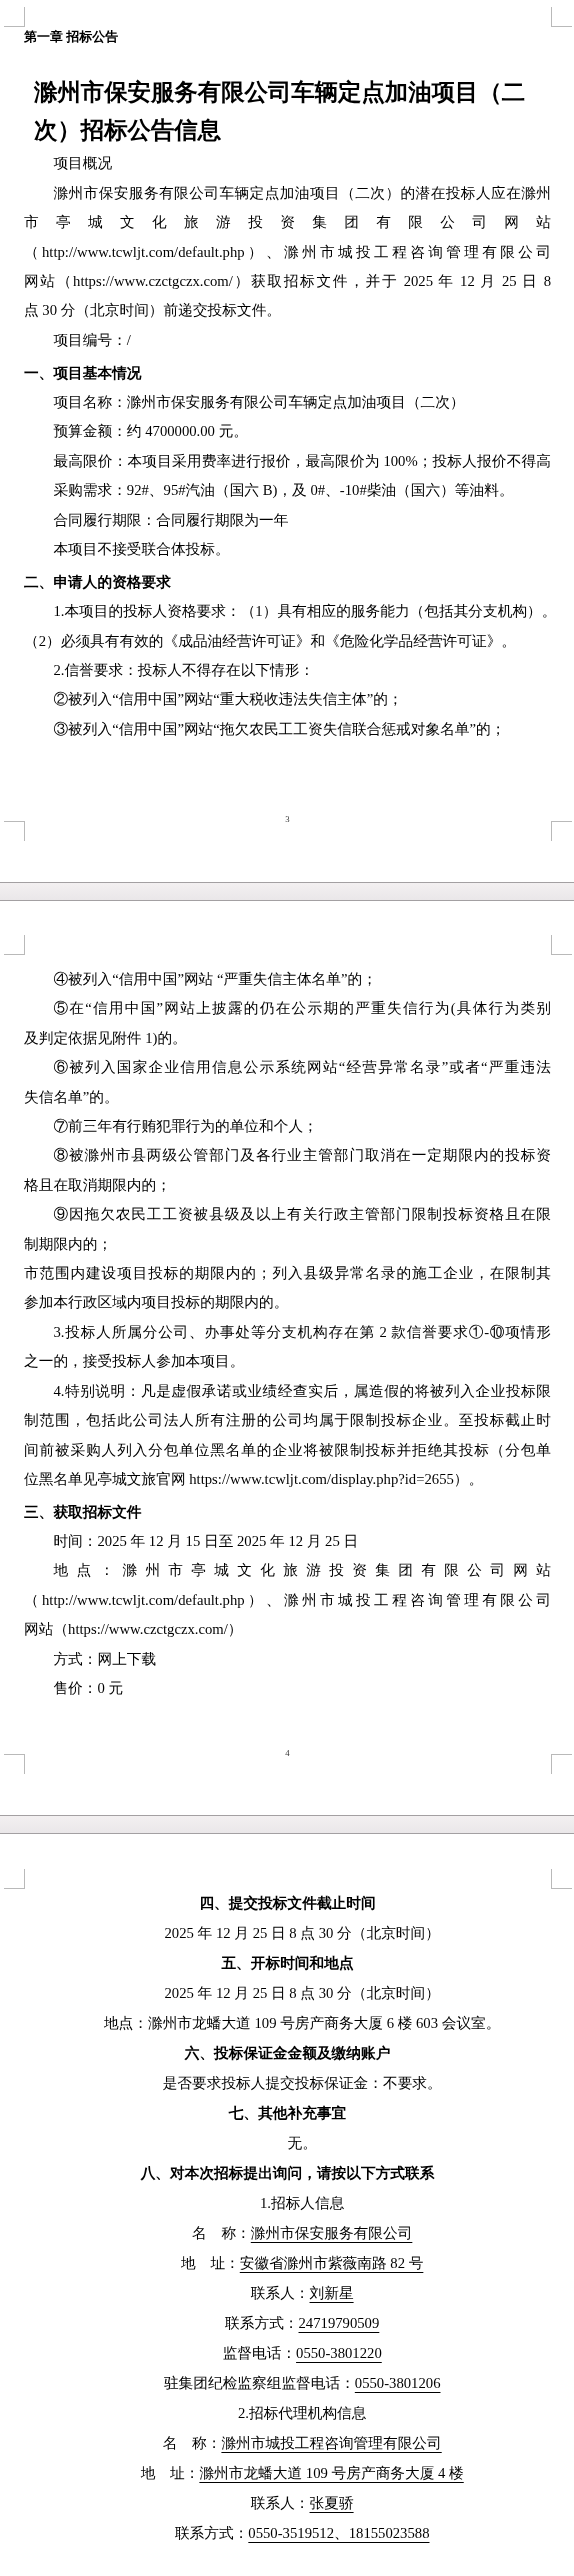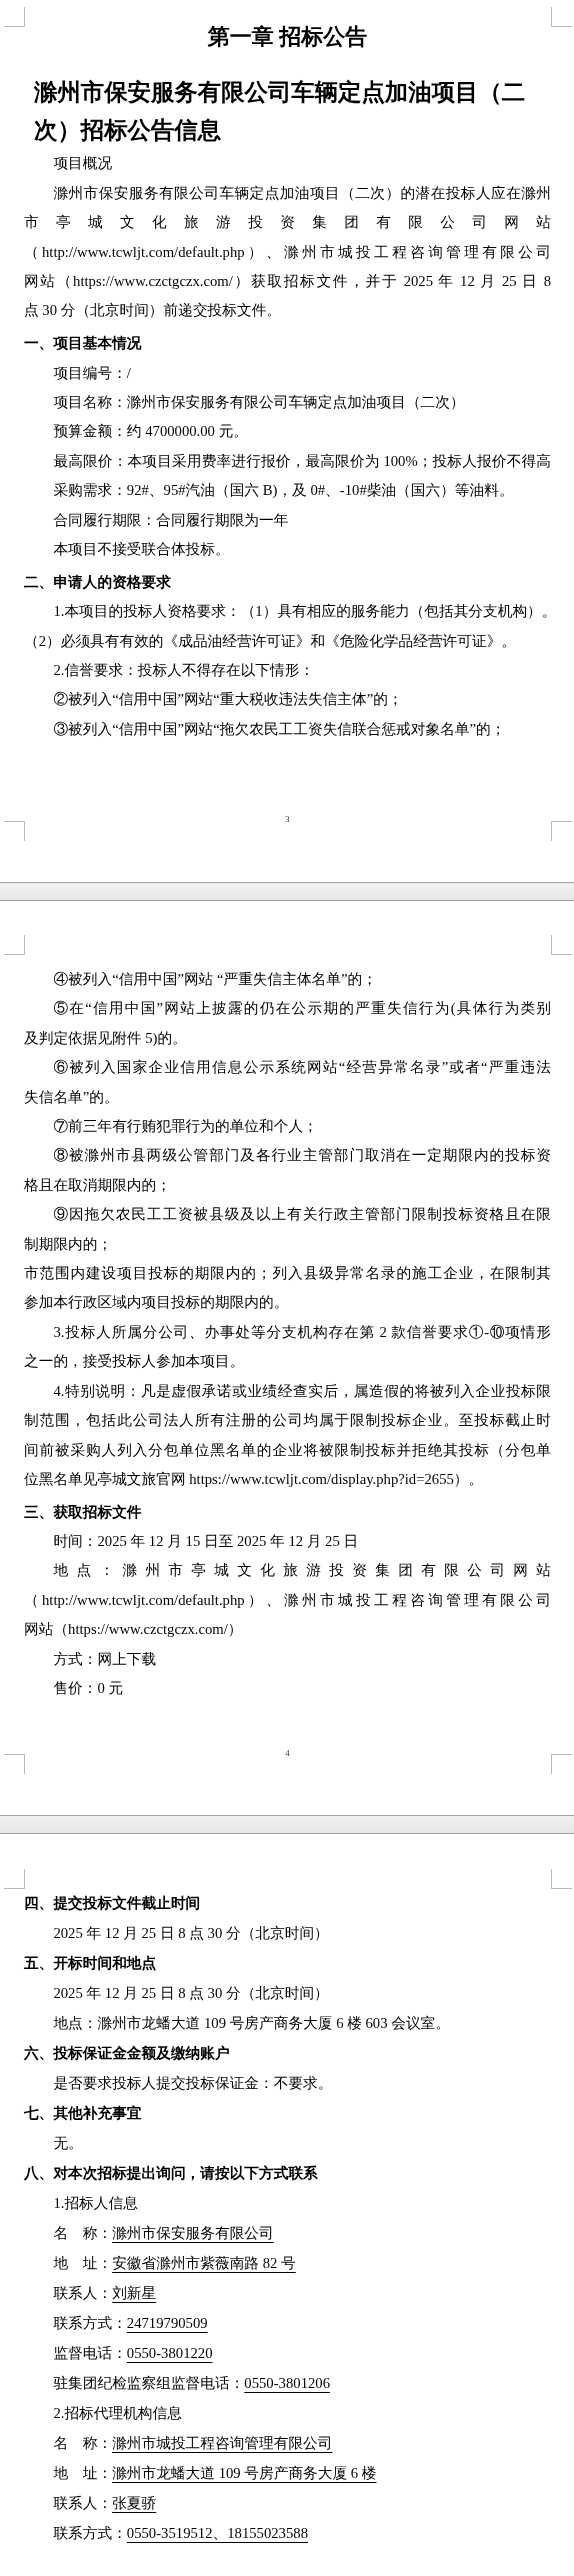--- a/index.html
+++ b/index.html
@@ -17,25 +17,24 @@
     position:absolute;
     left:24px;
     right:24px;
   }
   .ln{
     font-size:14.7px;
     line-height:29.4px;
     white-space:nowrap;
     text-align:left;
   }
-  .p5 .ln{line-height:30px;}
+  .p5 .ln{line-height:30px;text-align:center;}
   .chapter{
-    font-size:22px;
+    font-size:13px;
     font-weight:bold;
-    text-align:center;
     white-space:nowrap;
   }
   .title{
     font-size:23.4px;
     font-weight:bold;
     line-height:38px;
     white-space:normal;
     width:507px;
     margin:22px auto 0 auto;
   }
@@ -102,22 +101,22 @@
 
   <section class="lines p34" style="top:22px">
       <div class="ln chapter">第一章 招标公告</div>
       <div class="ln title">滁州市保安服务有限公司车辆定点加油项目（二次）招标公告信息</div>
       <div class="ln body">项目概况</div>
       <div class="ln stretch-first">滁州市保安服务有限公司车辆定点加油项目（二次）的潜在投标人应在滁州</div>
       <div class="ln stretch">市亭城文化旅游投资集团有限公司网站</div>
       <div class="ln stretch">（http://www.tcwljt.com/default.php）、滁州市城投工程咨询管理有限公司</div>
       <div class="ln stretch">网站（https://www.czctgczx.com/）获取招标文件，并于 2025 年 12 月 25 日 8</div>
       <div class="ln cont">点 30 分（北京时间）前递交投标文件。</div>
+      <div class="ln body">项目编号：/</div>
       <div class="ln h2">一、项目基本情况</div>
-      <div class="ln body">项目编号：/</div>
       <div class="ln body">项目名称：滁州市保安服务有限公司车辆定点加油项目（二次）</div>
       <div class="ln body">预算金额：约 4700000.00 元。</div>
       <div class="ln stretch-first">最高限价：本项目采用费率进行报价，最高限价为 100%；投标人报价不得高</div>
       <div class="ln body">采购需求：92#、95#汽油（国六 B)，及 0#、-10#柴油（国六）等油料。</div>
       <div class="ln body">合同履行期限：合同履行期限为一年</div>
       <div class="ln body">本项目不接受联合体投标。</div>
       <div class="ln h2">二、申请人的资格要求</div>
       <div class="ln stretch-first">1.本项目的投标人资格要求：（1）具有相应的服务能力（包括其分支机构）。</div>
       <div class="ln cont">（2）必须具有有效的《成品油经营许可证》和《危险化学品经营许可证》。</div>
       <div class="ln body">2.信誉要求：投标人不得存在以下情形：</div>
@@ -130,21 +129,21 @@
   <div class="gap" style="top:882px"></div>
 
   <div class="cm tl" style="left:4.4px;top:935px"></div>
   <div class="cm tr" style="left:551px;top:935px"></div>
   <div class="cm bl" style="left:4.4px;top:1754px"></div>
   <div class="cm br" style="left:551px;top:1754px"></div>
 
   <section class="lines p34" style="top:965px">
       <div class="ln body">④被列入“信用中国”网站 “严重失信主体名单”的；</div>
       <div class="ln stretch-first">⑤在“信用中国”网站上披露的仍在公示期的严重失信行为(具体行为类别</div>
-      <div class="ln cont">及判定依据见附件 5)的。</div>
+      <div class="ln cont">及判定依据见附件 1)的。</div>
       <div class="ln stretch-first">⑥被列入国家企业信用信息公示系统网站“经营异常名录”或者“严重违法</div>
       <div class="ln cont">失信名单”的。</div>
       <div class="ln body">⑦前三年有行贿犯罪行为的单位和个人；</div>
       <div class="ln stretch-first">⑧被滁州市县两级公管部门及各行业主管部门取消在一定期限内的投标资</div>
       <div class="ln cont">格且在取消期限内的；</div>
       <div class="ln stretch-first">⑨因拖欠农民工工资被县级及以上有关行政主管部门限制投标资格且在限</div>
       <div class="ln cont">制期限内的；</div>
       <div class="ln stretch">市范围内建设项目投标的期限内的；列入县级异常名录的施工企业，在限制其</div>
       <div class="ln cont">参加本行政区域内项目投标的期限内的。</div>
       <div class="ln stretch-first">3.投标人所属分公司、办事处等分支机构存在第 2 款信誉要求①-⑩项情形</div>
@@ -182,19 +181,19 @@
       <div class="ln h2">八、对本次招标提出询问，请按以下方式联系</div>
       <div class="ln body">1.招标人信息</div>
       <div class="ln body"><span>名　称：</span><span class="u">滁州市保安服务有限公司</span></div>
       <div class="ln body"><span>地　址：</span><span class="u">安徽省滁州市紫薇南路 82 号</span></div>
       <div class="ln body"><span>联系人：</span><span class="u">刘新星</span></div>
       <div class="ln body"><span>联系方式：</span><span class="u">24719790509</span></div>
       <div class="ln body"><span>监督电话：</span><span class="u">0550-3801220</span></div>
       <div class="ln body"><span>驻集团纪检监察组监督电话：</span><span class="u">0550-3801206</span></div>
       <div class="ln body">2.招标代理机构信息</div>
       <div class="ln body"><span>名　称：</span><span class="u">滁州市城投工程咨询管理有限公司</span></div>
-      <div class="ln body"><span>地　址：</span><span class="u">滁州市龙蟠大道 109 号房产商务大厦 6 楼</span></div>
+      <div class="ln body"><span>地　址：</span><span class="u">滁州市龙蟠大道 109 号房产商务大厦 4 楼</span></div>
       <div class="ln body"><span>联系人：</span><span class="u">张夏骄</span></div>
       <div class="ln body"><span>联系方式：</span><span class="u">0550-3519512、18155023588</span></div>
     </section>
 
 </div>
 
 
 </body></html>

